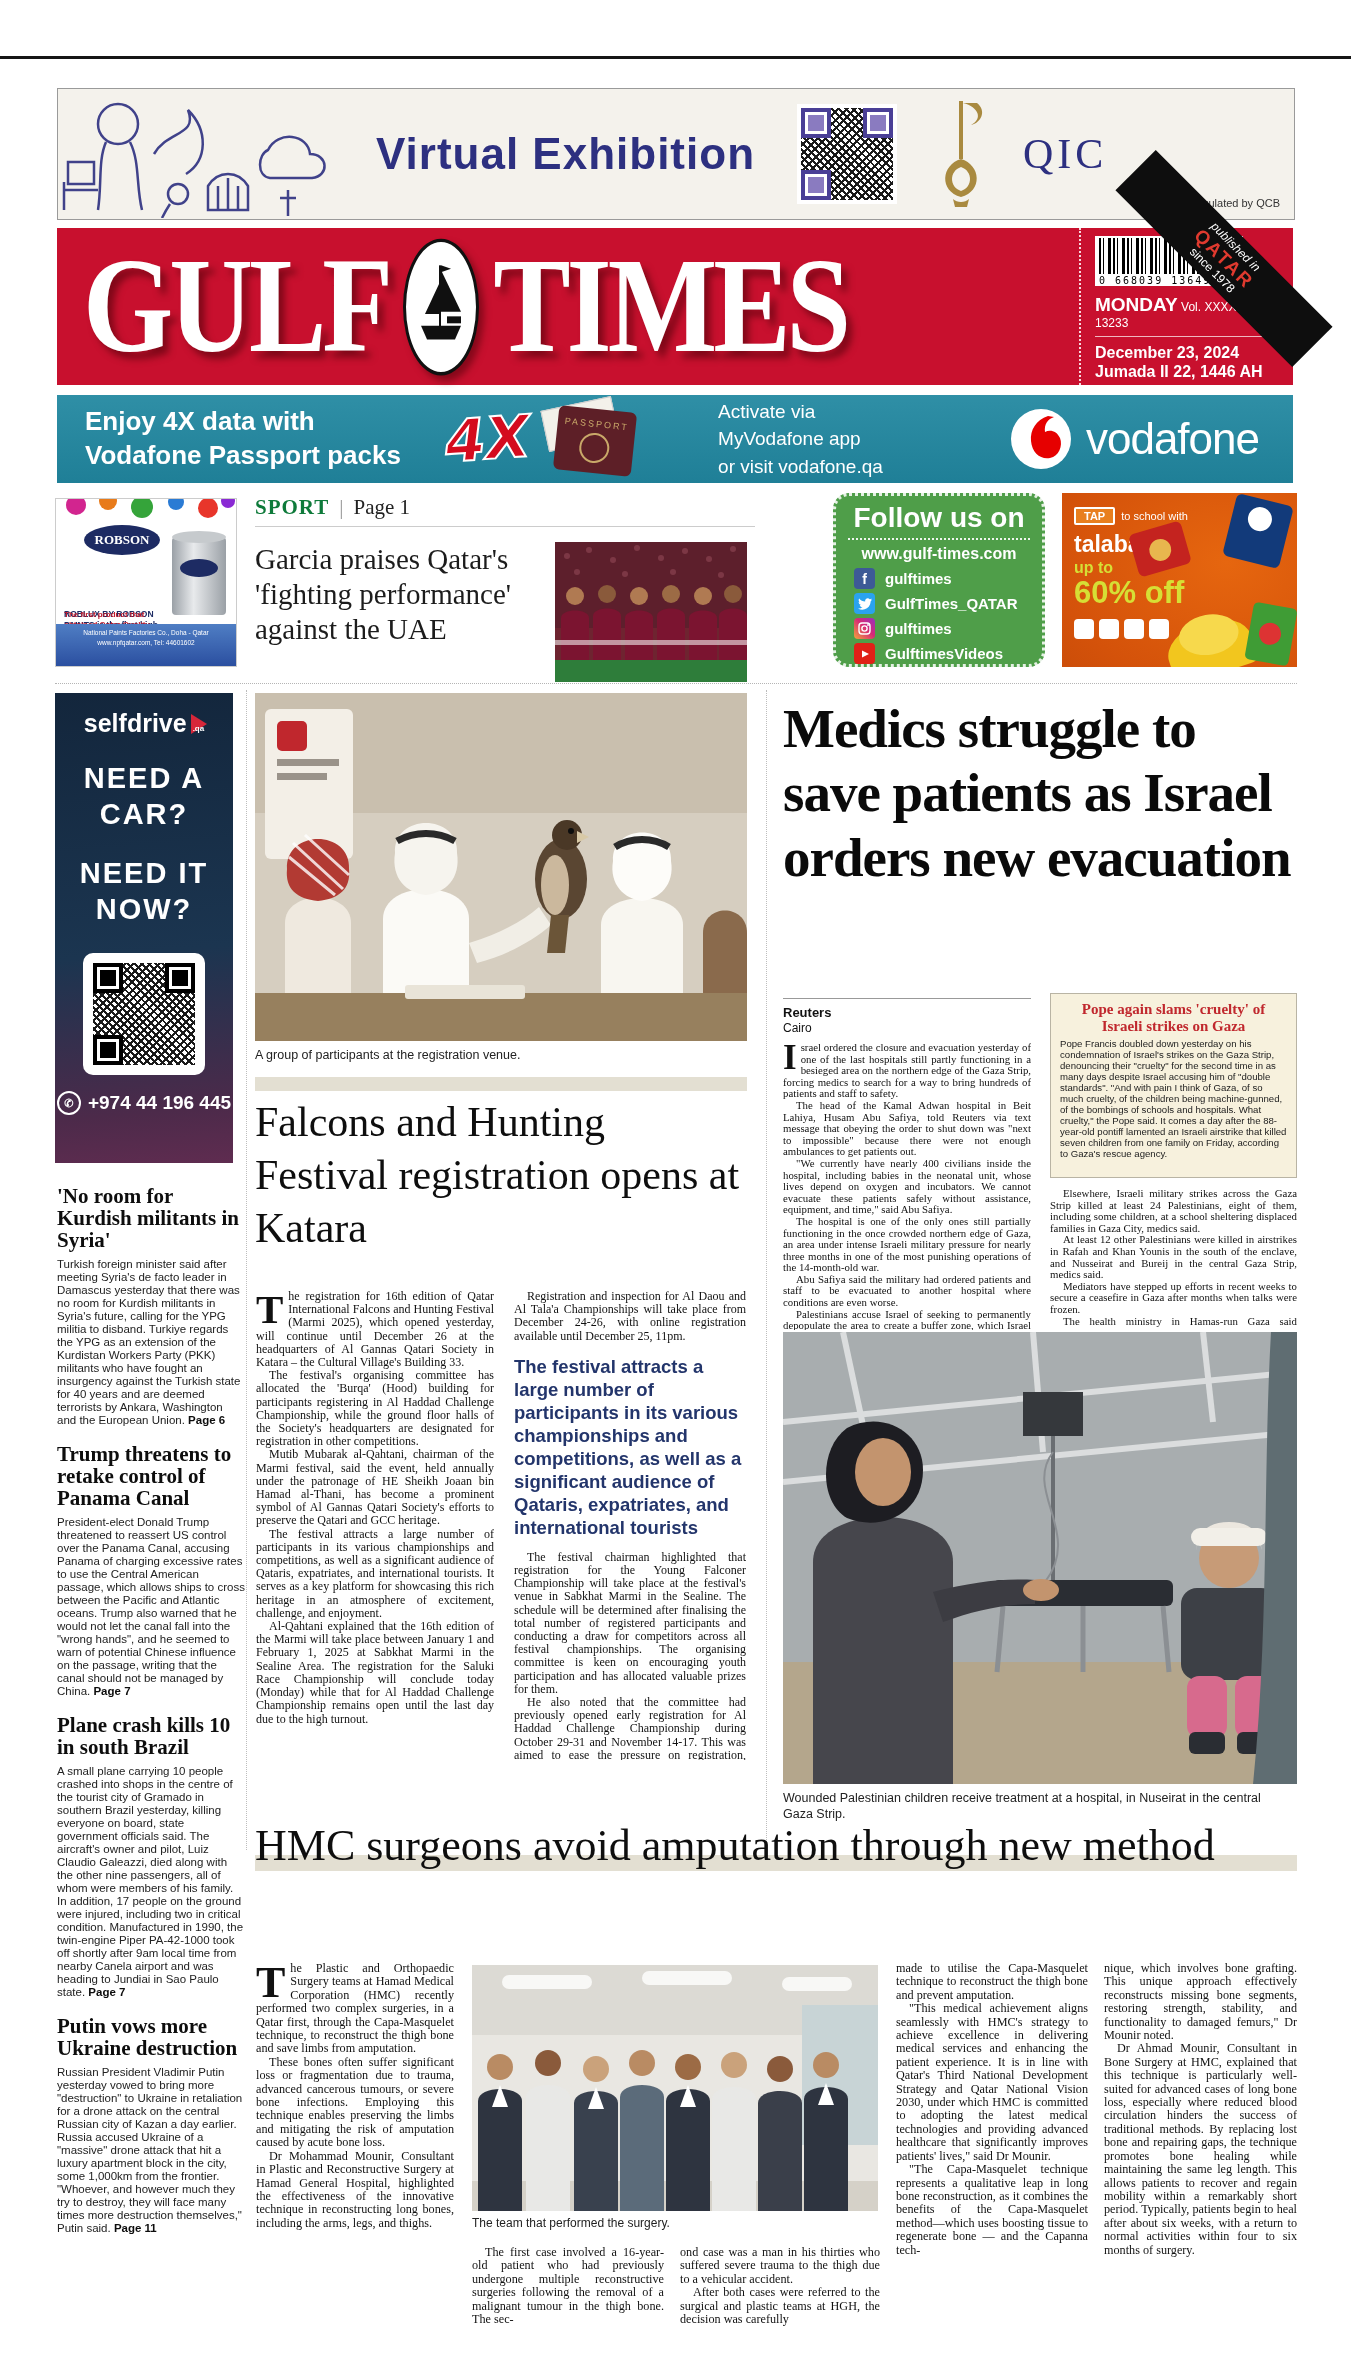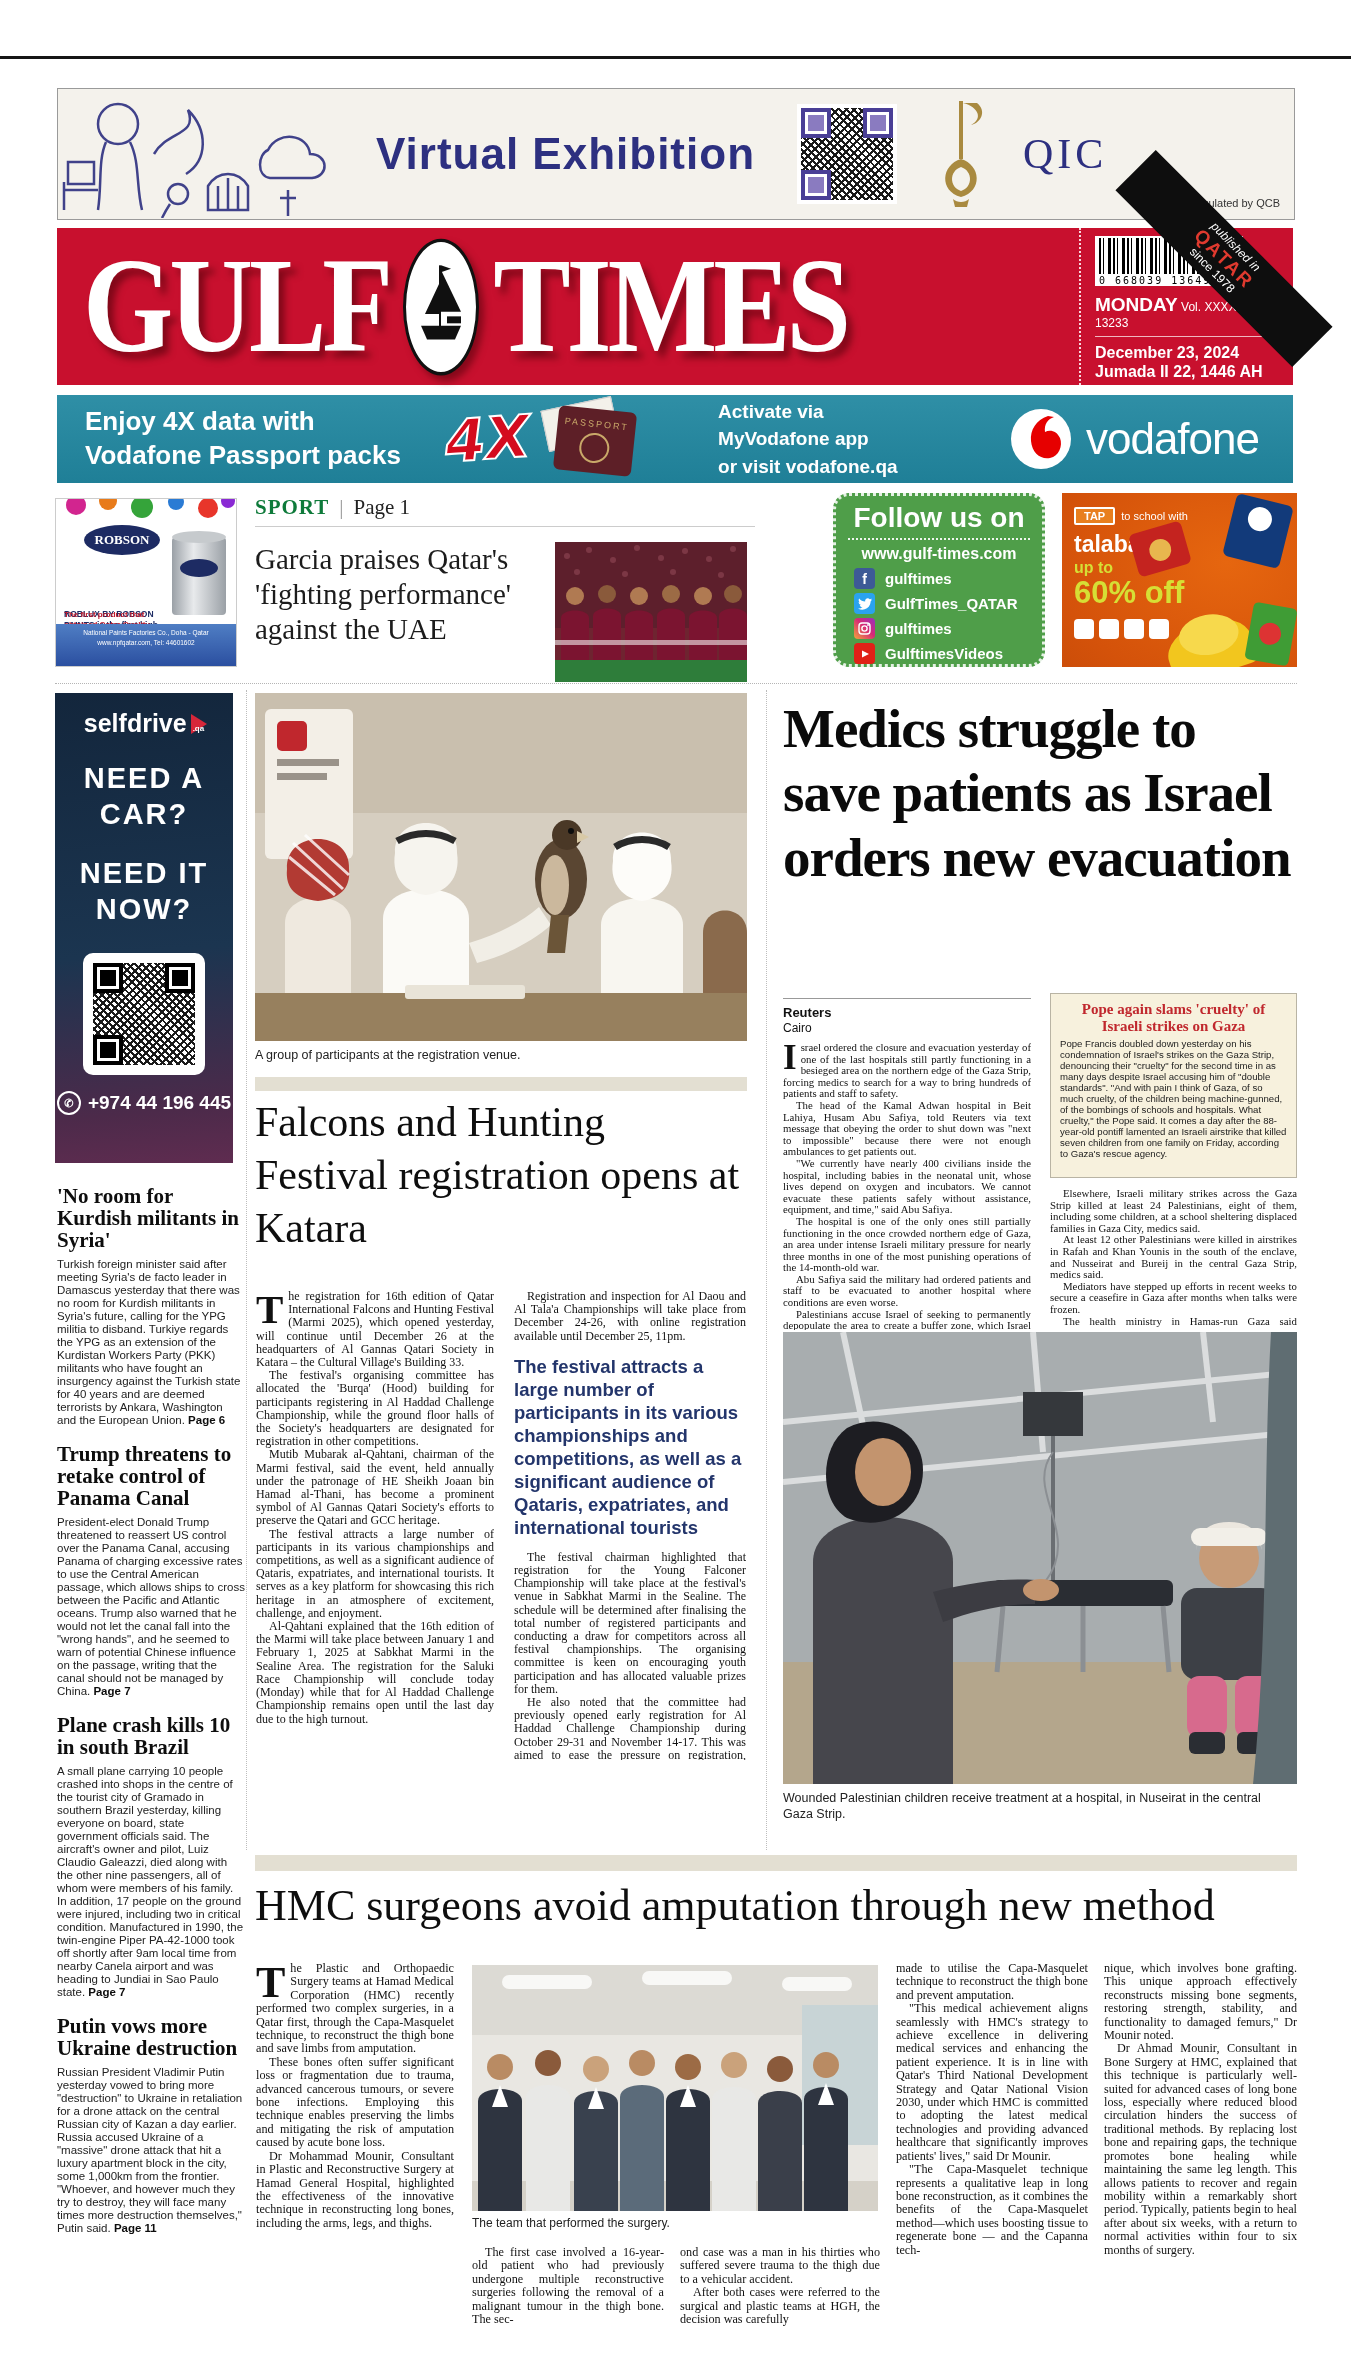--- a/index.html
+++ b/index.html
@@ -52,21 +52,21 @@
   .voda-head{color:#fff;font-family:"Liberation Sans",sans-serif;font-weight:bold;font-size:26px;
       line-height:1.3;margin-left:28px;width:330px;}
   .v4x{font-family:"DejaVu Sans",sans-serif;font-weight:bold;font-style:italic;font-size:58px;color:#d40b1e;
       -webkit-text-stroke:2px #fff;margin-left:30px;transform:rotate(-4deg);}
   .passport{position:relative;width:120px;height:76px;margin-left:8px;flex:0 0 auto;}
   .pp-tickets{position:absolute;left:6px;top:2px;width:70px;height:40px;background:#f3f1ea;transform:rotate(-12deg);border:1px solid #ccc;}
   .pp-book{position:absolute;left:18px;top:8px;width:78px;height:64px;background:#5d1f27;border-radius:6px;transform:rotate(6deg);
       display:flex;flex-direction:column;align-items:center;justify-content:center;gap:4px;}
   .pp-book span{color:#c9a869;font-size:9px;letter-spacing:2px;font-family:"Liberation Sans",sans-serif;}
   .pp-globe{width:26px;height:26px;border:2px solid #c9a869;border-radius:50%;}
-  .voda-act{color:#fff;font-family:"Liberation Sans",sans-serif;font-weight:bold;font-size:19px;line-height:1.45;margin-left:60px;}
+  .voda-act{color:#fff;font-family:"Liberation Sans",sans-serif;font-weight:normal;font-size:19px;line-height:1.45;margin-left:60px;}
   .voda-logo{display:flex;align-items:center;gap:14px;margin-left:auto;margin-right:34px;}
   .voda-word{color:#fff;font-family:"Liberation Sans",sans-serif;font-size:44px;letter-spacing:-1px;}
 
   
   .robson{left:55px;top:498px;width:180px;height:167px;border:1px solid #ccc;background:#fff;overflow:hidden;
       font-family:"Liberation Sans",sans-serif;}
   .rob-ellipse{position:absolute;left:28px;top:26px;width:76px;height:30px;background:#1d2b63;border-radius:50%;
       color:#fff;font-size:13px;font-weight:bold;display:flex;align-items:center;justify-content:center;font-family:"Liberation Serif",serif;}
   .rob-blue{position:absolute;left:8px;top:62px;width:108px;color:#1d2b63;font-weight:bold;font-size:8.5px;line-height:1.25;margin-top:48px;}
   .rob-red{position:absolute;left:8px;top:111px;width:104px;color:#c01a2c;font-weight:bold;font-size:8px;line-height:1.25;}
@@ -157,21 +157,21 @@
   .dc2{float:left;font-weight:bold;font-size:35px;line-height:30px;padding:1px 4px 0 0;}
   .pope{left:1050px;top:993px;width:247px;height:185px;background:#f7f1dd;border:1px solid #b9b4a4;box-sizing:border-box;
       padding:7px 9px;overflow:hidden;}
   .pope h4{margin:0 0 4px 0;text-align:center;color:#c0272d;font-size:15px;line-height:1.1;font-family:"Liberation Serif",serif;}
   .pope p{margin:0;font-family:"Liberation Sans",sans-serif;font-size:9.6px;line-height:11px;color:#222;}
   .med-photo{left:783px;top:1332px;width:514px;height:452px;}
   .med-cap{left:783px;top:1790px;width:500px;}
 
   
   .hmc-bar{left:255px;top:1855px;width:1042px;height:16px;}
-  .hmc-hl{left:255px;top:1880px;width:1042px;font-size:44px;color:#0e0e0e;}
+  .hmc-hl{left:255px;top:1820px;width:1042px;font-size:44px;color:#0e0e0e;}
   .hmc-col{top:1962px;width:198px;height:402px;overflow:hidden;font-size:12.2px;line-height:13.4px;text-align:justify;}
   .hmc-col p{margin:0;}
   .dc3{float:left;font-weight:bold;font-size:44px;line-height:38px;padding:2px 5px 0 0;}
   .hmc-photo{left:472px;top:1965px;width:406px;height:246px;}
   .hmc-cap{left:472px;top:2216px;width:406px;font-size:12px;}
   .hmc-sub{top:2246px;height:119px;}
 </style>
 </head>
 <body>
 

